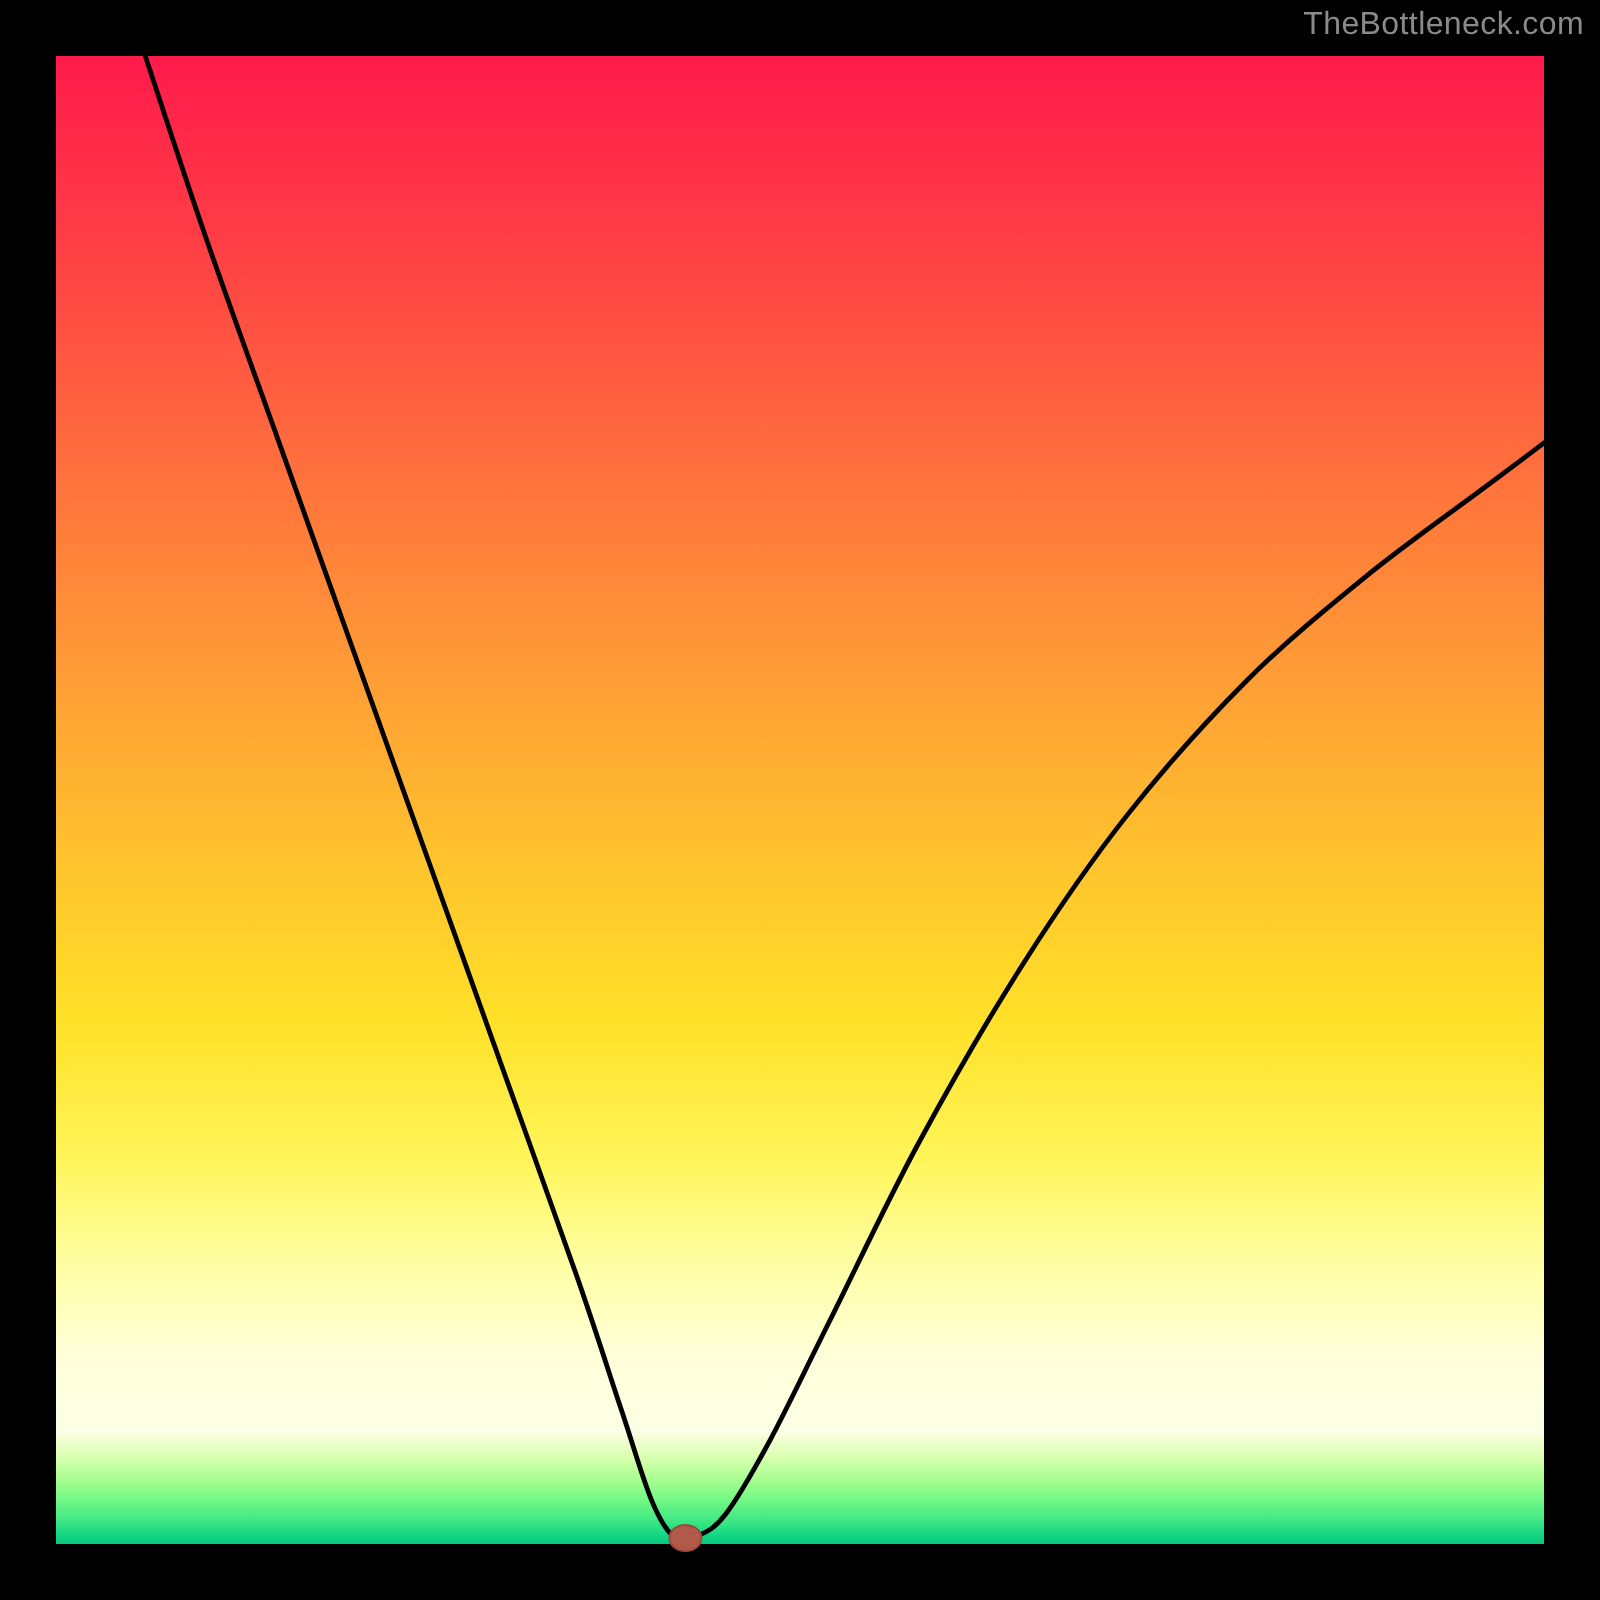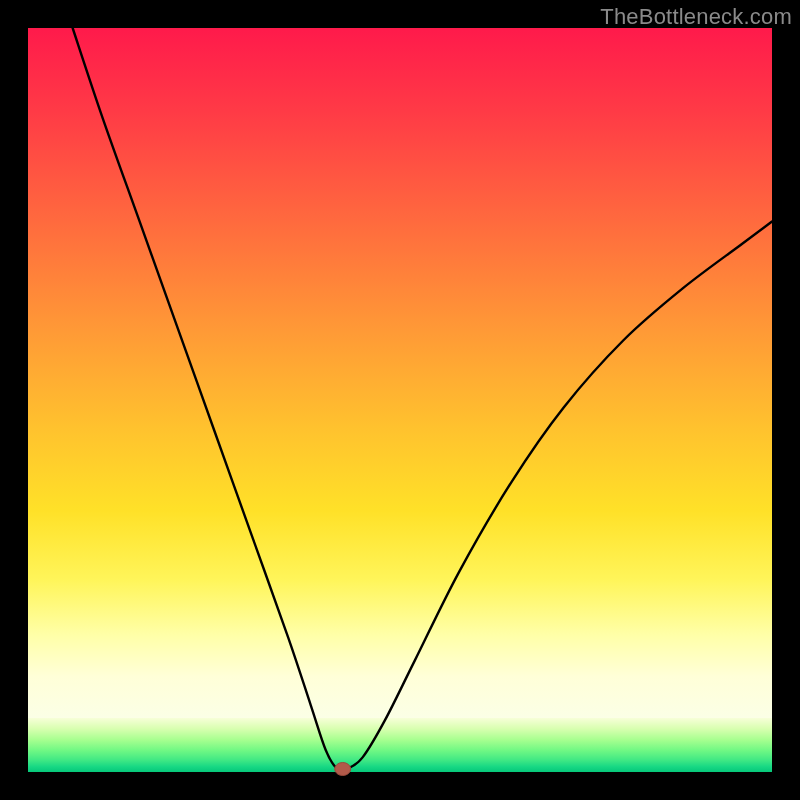--- a/index.html
+++ b/index.html
@@ -59,21 +59,21 @@
     position: absolute;
     left: 0; top: 0;
     width: 744px; height: 744px;
     overflow: visible;
   }
   .watermark {
     position: absolute;
     top: 4px;
     right: 8px;
     color: #8a8a8a;
-    font-size: 22px;
+    font-size: 16px;
     letter-spacing: 0.2px;
     user-select: none;
   }
 </style>
 </head>
 <body>
 
 <div class="frame">
 
   <div class="watermark">TheBottleneck.com</div>

